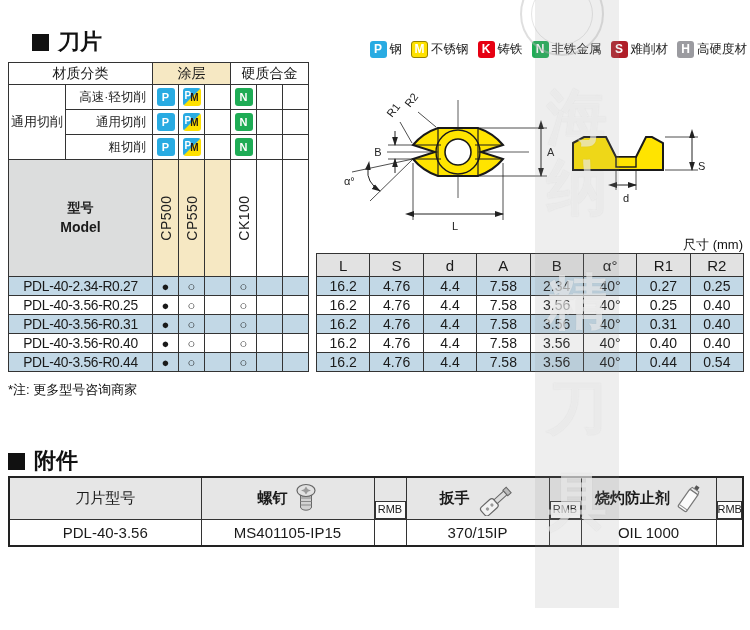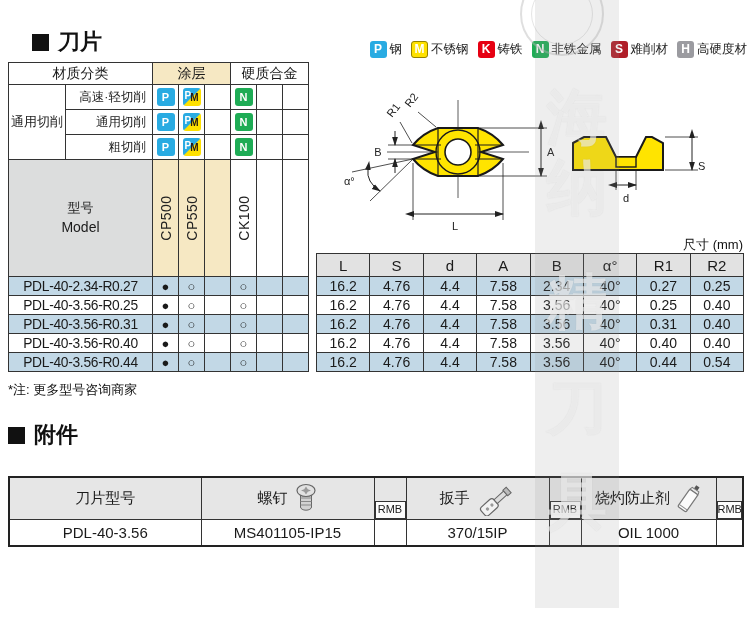--- a/index.html
+++ b/index.html
@@ -4,21 +4,21 @@
 <style>
   html,body{margin:0;padding:0;}
   body{font-family:"Liberation Sans","DejaVu Sans",sans-serif;background:#fff;}
   .page{position:relative;width:750px;height:630px;background:#fff;overflow:hidden;}
 
   
   .sec-title{position:absolute;left:8px;display:flex;align-items:center;gap:9px;
              font-size:22px;font-weight:bold;color:#111;}
   .sec-title .sq{width:17px;height:17px;background:#111;display:inline-block;}
   #blade-title{top:27px;padding-left:24px;}
-  #acc-title{top:420px;font-family:Liberation Mono, monospace;}
+  #acc-title{top:446px;font-family:Liberation Mono, monospace;}
 
   
   .legend{position:absolute;top:41px;right:3px;display:flex;align-items:center;gap:9px;}
   .legend .item{display:flex;align-items:center;gap:3px;}
   .badge{display:inline-block;width:17px;height:17px;border-radius:3px;text-align:center;
          line-height:17px;font-size:12px;font-weight:bold;color:#fff;box-sizing:border-box;}
   .bg-p{background:#29abe2;} .bg-m{background:#ffe100;border:1px solid #958200;line-height:15px;}
   .bg-k{background:#e60012;} .bg-n{background:#1eac55;}
   .bg-s{background:#b01e28;} .bg-h{background:#9b9ba0;}
   .legend .lbl{font-size:12.5px;color:#222;}
@@ -34,41 +34,41 @@
   #cls-table .tan{background:#f6e8c3;}
   #cls-table .rowlbl{text-align:right;padding-right:6px;font-size:12.5px;height:24px;}
   #cls-table .group{font-size:13px;}
   .mini{display:inline-block;width:18px;height:18px;border-radius:3px;vertical-align:middle;
         text-align:center;line-height:18px;font-size:11px;font-weight:bold;color:#fff;}
   .mini-p{background:#29abe2;}
   .mini-n{background:#1eac55;}
   .mini-pm{position:relative;background:linear-gradient(135deg,#29abe2 49.5%,#ffe100 50.5%);}
   .mini-pm .tp{position:absolute;left:2px;top:-1px;font-size:10px;color:#fff;}
   .mini-pm .bm{position:absolute;right:2px;bottom:-1px;font-size:10px;color:#231815;}
-  .model-cell{background:#dcdddd;height:116px;font-size:15px;line-height:1.5;}
+  .model-cell{background:#dcdddd;height:116px;font-size:15px;line-height:1.5;font-weight:bold;}
   .model-cell .en{font-size:14px;}
   .vcell{position:relative;}
   .vtext{position:absolute;left:50%;top:50%;transform:translate(-50%,-50%) rotate(-90deg);
          white-space:nowrap;font-size:14px;letter-spacing:.5px;color:#222;}
   .striped-b{background:#c2d8e6;}
   .mark{font-size:13px;color:#1a1a1a;}
   #cls-table .pcell{font-size:13.8px;height:18px;letter-spacing:-0.3px;}
 
   
   #dim-unit{position:absolute;top:236px;right:7px;font-size:13px;color:#111;}
   #dim-table{position:absolute;left:316px;top:253px;width:428px;border:1.5px solid #222;}
   #dim-table .hd{background:#e2e2e2;font-size:15px;height:22px;}
   #dim-table td{font-size:14px;height:18px;}
 
   #note{position:absolute;left:8px;top:381px;font-size:13px;color:#111;}
 
   
   #acc-table{position:absolute;left:8px;top:476px;width:734px;border:2px solid #222;}
   #acc-table .hd{background:#e6e6e6;height:41px;font-size:15px;}
-  #acc-table .hd .hwrap{display:flex;align-items:center;justify-content:center;gap:6px;}
+  #acc-table .hd .hwrap{display:flex;align-items:center;justify-content:center;gap:6px;font-weight:bold;}
   #acc-table td{height:25px;font-size:15px;}
   .rmb-head{vertical-align:bottom;background:#e6e6e6;}
   .rmb-box{border:1.2px solid #333;font-size:11px;height:16px;line-height:15px;margin:0;background:#fdfdfd;}
 
   
   #front-view{position:absolute;left:330px;top:84px;}
   #side-view{position:absolute;left:558px;top:110px;}
   .dimtxt{font-size:11px;fill:#222;font-family:"Liberation Sans",sans-serif;}
 
   

